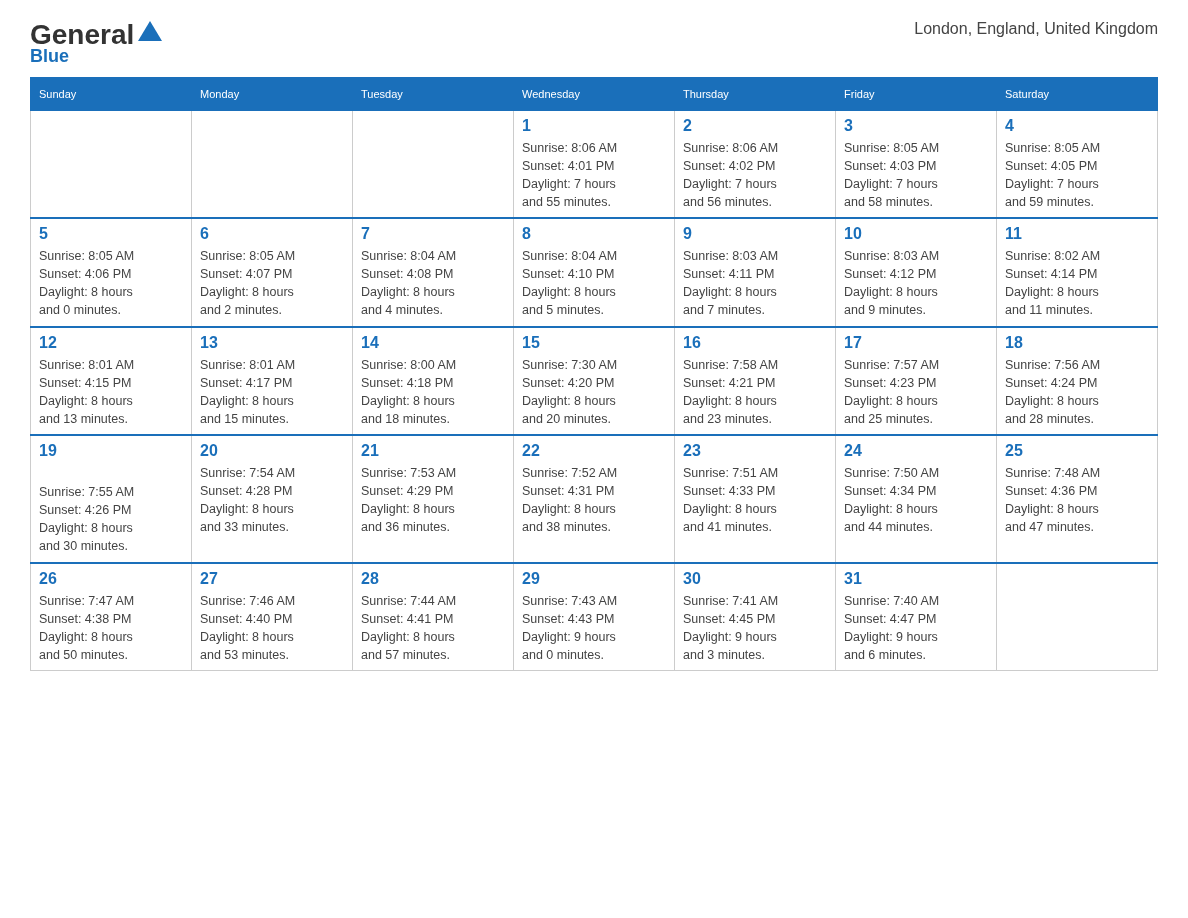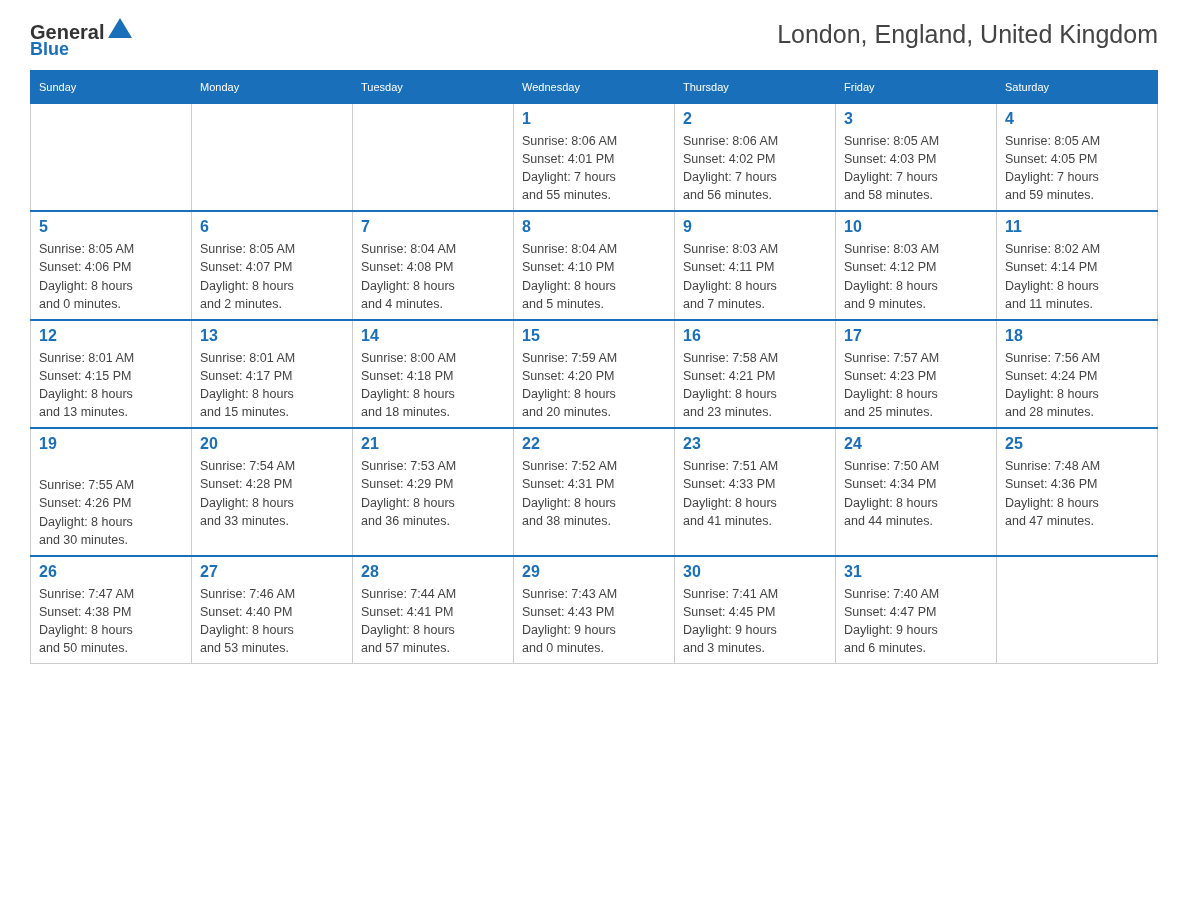--- a/index.html
+++ b/index.html
@@ -28,21 +28,21 @@
     .title-block {
       text-align: right;
     }
     .title-block h1 {
       font-size: 48px;
       font-weight: bold;
       color: #222;
       line-height: 1.1;
     }
     .title-block h2 {
-      font-size: 25px;
+      font-size: 16px;
       font-weight: normal;
       color: #444;
     }
     .calendar {
       width: 100%;
       border-collapse: collapse;
       margin-top: 10px;
     }
     .calendar thead tr {
       background-color: #1a6fba;
@@ -83,21 +83,21 @@
       border-top: 2px solid #1a6fba !important;
     }
   </style>
 </head>
 <body>
 
 <div class="header">
   <div class="logo">
   <div style="display:flex;flex-direction:column;align-items:flex-start;line-height:1.1;">
     <div style="display:flex;align-items:center;">
-      <span style="font-size:20px;font-weight:bold;color:#333;">General</span>
+      <span style="font-size:28px;font-weight:bold;color:#333;">General</span>
       <svg width="28" height="28" viewBox="0 0 28 28" style="margin-left:2px;margin-top:-4px;">
         <polygon points="14,2 26,22 2,22" fill="#1a6fba"></polygon>
       </svg>
     </div>
     <span style="font-size:18px;font-weight:bold;color:#1a6fba;margin-top:-4px;">Blue</span>
   </div>
 </div>
   <div class="title-block">
     <h2>London, England, United Kingdom</h2>
   </div>
@@ -217,21 +217,21 @@
         </td>
         <td>
           <span class="day-num">14</span>
           <div class="day-info" style="white-space: pre-line;">Sunrise: 8:00 AM
 Sunset: 4:18 PM
 Daylight: 8 hours
 and 18 minutes.</div>
         </td>
         <td>
           <span class="day-num">15</span>
-          <div class="day-info" style="white-space: pre-line;">Sunrise: 7:59 AM
+          <div class="day-info" style="white-space: pre-line;">Sunrise: 7:30 AM
 Sunset: 4:20 PM
 Daylight: 8 hours
 and 20 minutes.</div>
         </td>
         <td>
           <span class="day-num">16</span>
           <div class="day-info" style="white-space: pre-line;">Sunrise: 7:58 AM
 Sunset: 4:21 PM
 Daylight: 8 hours
 and 23 minutes.</div>

